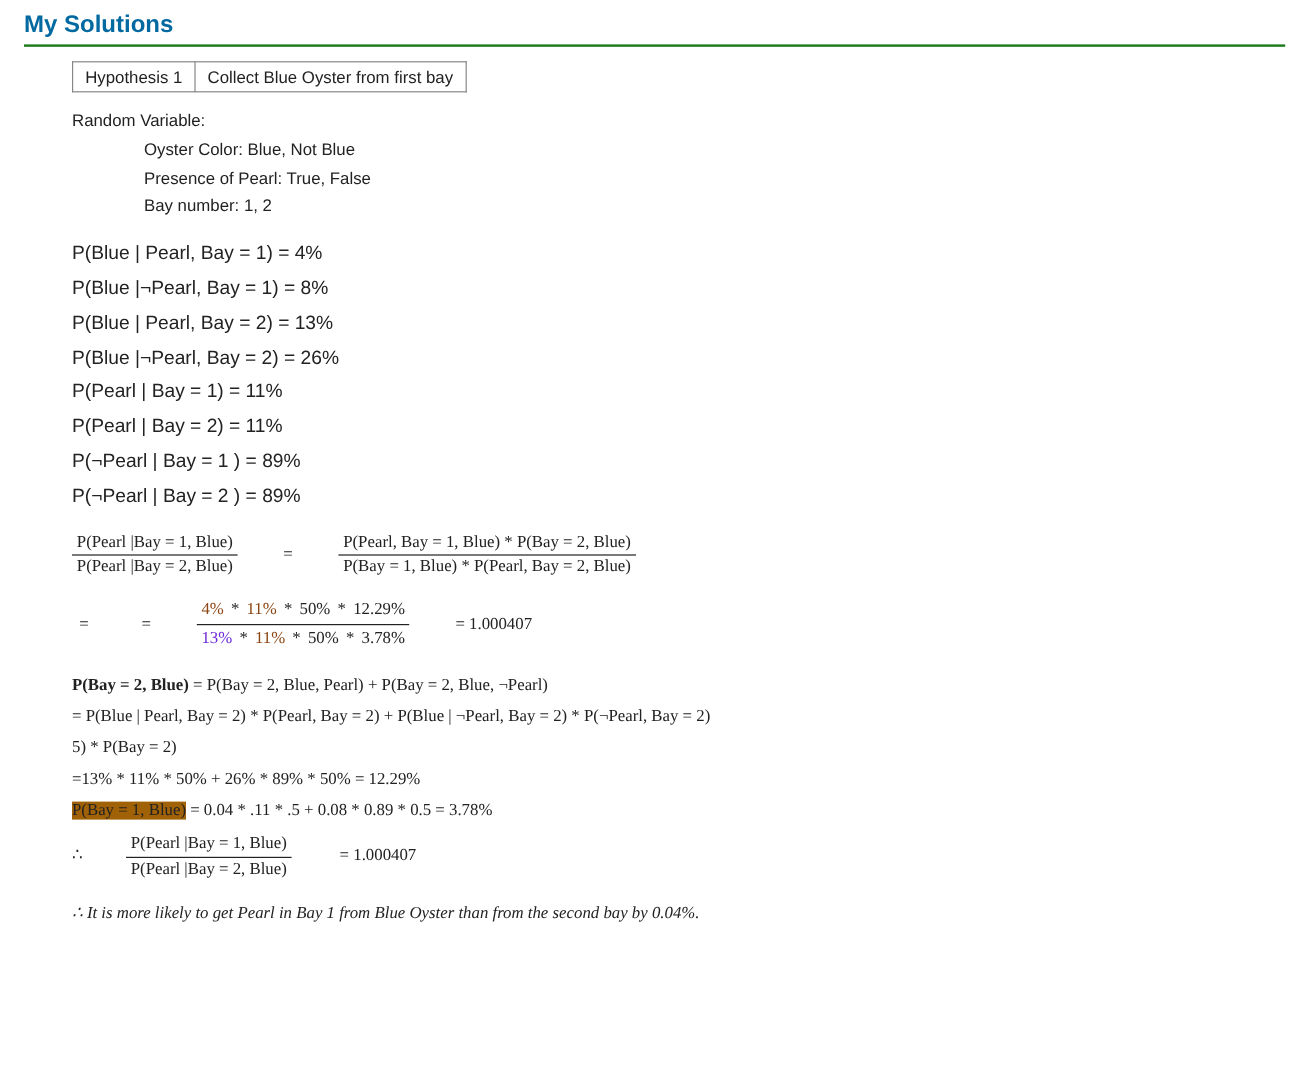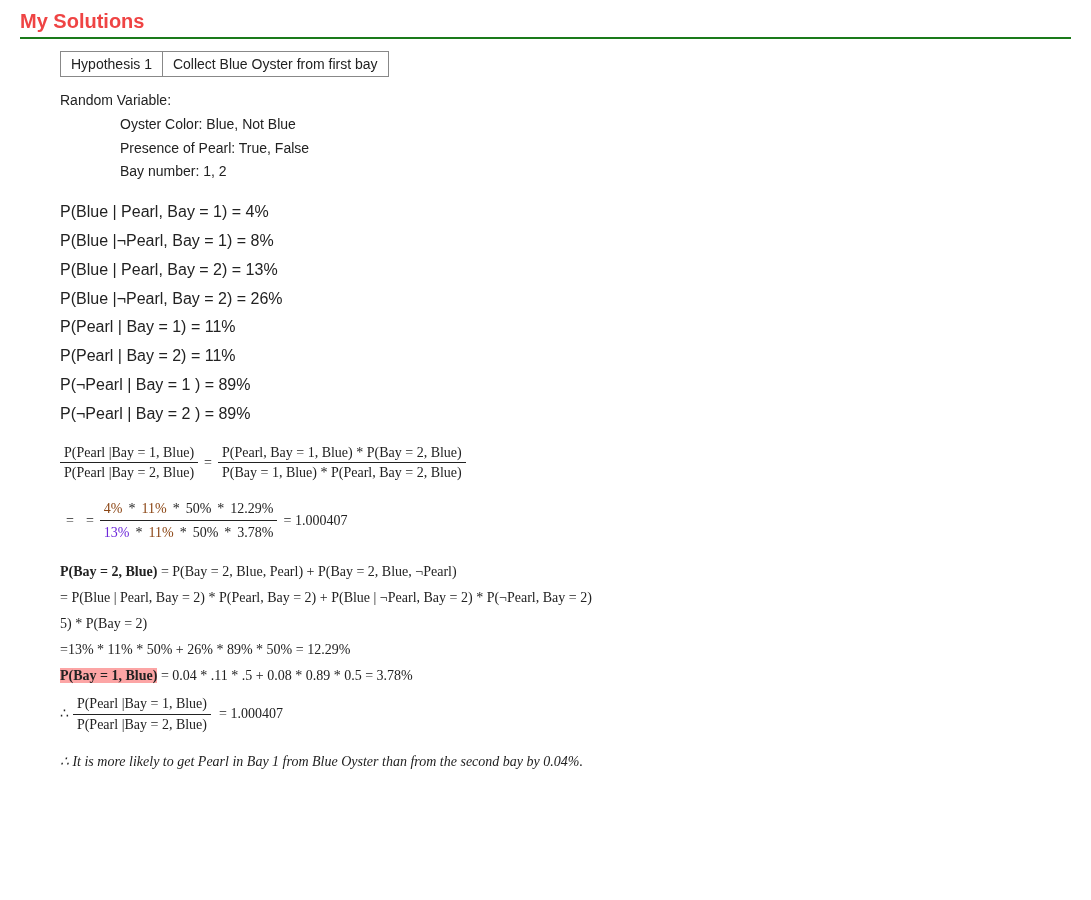--- a/index.html
+++ b/index.html
@@ -7,21 +7,21 @@
       font-family: 'Times New Roman', Times, serif;
       font-size: 14px;
       background: #fff;
       color: #222;
       padding: 10px 20px;
       width: 1091px;
       min-height: 900px;
     }
 
     .page-title {
-      color: #ef4444;
+      color: #0369a1;
       font-size: 20px;
       font-weight: bold;
       border-bottom: 2px solid #1a7a1a;
       padding-bottom: 4px;
       margin-bottom: 12px;
       font-family: Arial, sans-serif;
     }
 
     .hypothesis-table {
       border-collapse: collapse;
@@ -89,20 +89,21 @@
       display: inline-block;
       vertical-align: middle;
       margin: 0 6px;
     }
 
     .formula-line {
       display: flex;
       align-items: center;
       margin-bottom: 6px;
       flex-wrap: wrap;
+      gap: 32px;
     }
 
     .computation-section {
       margin-left: 40px;
       margin-top: 10px;
       font-family: 'Times New Roman', serif;
       font-size: 14px;
       line-height: 1.85;
     }
 
@@ -208,21 +209,21 @@
   <div>
     = P(Blue |  Pearl, Bay = 2) * P(Pearl, Bay = 2) +  P(Blue | ¬Pearl, Bay = 2) * P(¬Pearl, Bay = 2)
   </div>
   <div>
     5) * P(Bay = 2)
   </div>
   <div>
     =13% * 11% * 50% + 26% * 89% * 50% = 12.29%
   </div>
   <div>
-    <span class="bold-math highlight-box" style="background:#fca5a5; font-weight:bold;">P(Bay = 1, Blue)</span>
+    <span class="bold-math highlight-box" style="background:#a16207; font-weight:normal;">P(Bay = 1, Blue)</span>
     <span> = 0.04 * .11 * .5 + 0.08 * 0.89 * 0.5 = 3.78%</span>
   </div>
 </div>
 
 <div class="math-section" style="margin-top:6px;">
   <div class="formula-line">
     <span class="therefore">∴</span>
     <span class="fraction">
       <span class="num">P(Pearl |Bay =  1, Blue)</span>
       <span class="den">P(Pearl |Bay =  2, Blue)</span>

